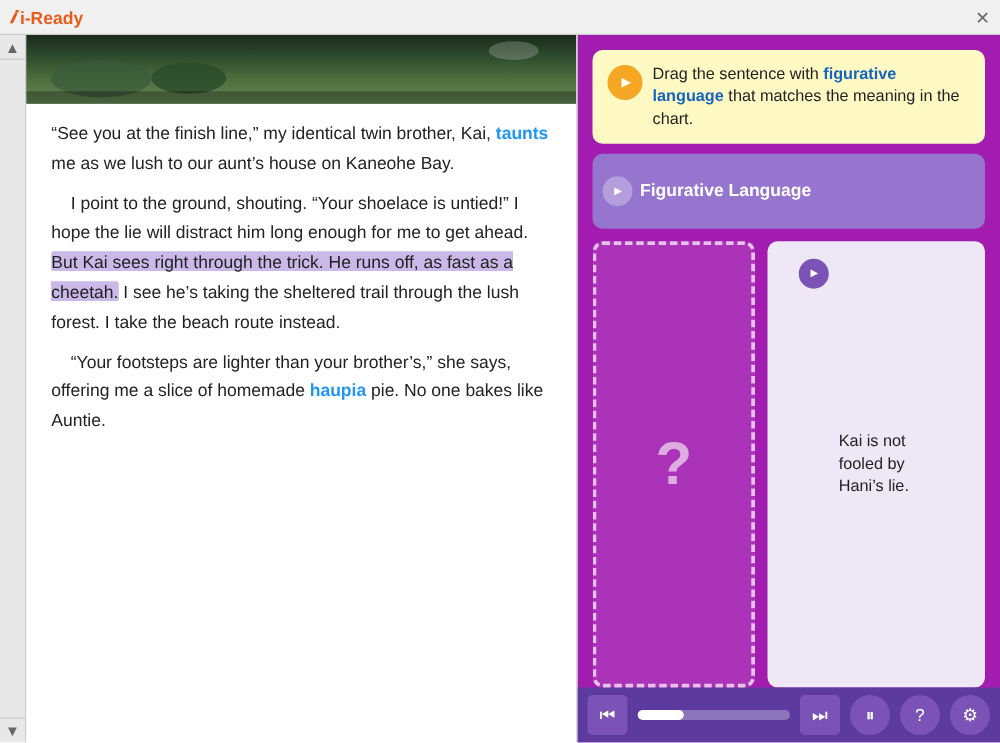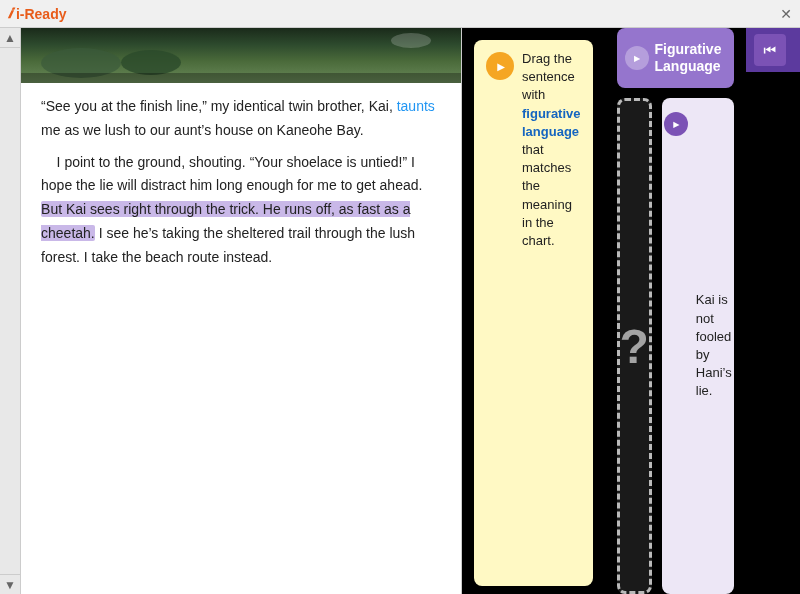--- a/index.html
+++ b/index.html
@@ -84,34 +84,34 @@
       color: #222;
       background: #fff;
     }
 
     #passage-content p {
       margin-bottom: 8px;
     }
 
     .highlight-teal {
       color: #2196F3;
-      font-weight: normal;
+      font-weight: bold;
     }
 
     .highlight-purple {
       background-color: #c9b8e8;
       border-radius: 2px;
     }
 
     
     #right-panel {
       width: 338px;
-      background: #000000;
-      display: flex;
-      flex-direction: row;
+      background: #a21caf;
+      display: flex;
+      flex-direction: column;
     }
 
     
     #instruction-box {
       background: #fff9c4;
       margin: 12px 12px 8px 12px;
       border-radius: 8px;
       padding: 10px 12px;
       display: flex;
       align-items: flex-start;
@@ -227,21 +227,21 @@
     }
 
     #meaning-card {
       flex: 1;
       background: #ede7f6;
       border-radius: 8px;
       min-height: 160px;
       display: flex;
       align-items: center;
       gap: 8px;
-      padding: 10px 2px;
+      padding: 10px 25px;
     }
 
     #meaning-card .speaker-icon {
       width: 24px;
       height: 24px;
       background: #7b52b5;
       border-radius: 50%;
       display: flex;
       align-items: center;
       justify-content: center;
@@ -378,20 +378,23 @@
         <div style="position:absolute;bottom:8px;left:100px;width:60px;height:25px;background:#2a4a2a;border-radius:50%;opacity:0.8;"></div>
         <div style="position:absolute;top:5px;right:30px;width:40px;height:15px;background:rgba(255,255,255,0.2);border-radius:50%;"></div>
       </div>
 
       <div id="passage-content">
         <p>
           <span>“See you at the finish line,” my identical twin brother, Kai, </span><span class="highlight-teal">taunts</span><span> me as we lush to our aunt’s house on Kaneohe Bay.</span>
         </p>
         <p>
           <span>&nbsp;&nbsp;&nbsp;&nbsp;I point to the ground, shouting. “Your shoelace is untied!” I hope the lie will distract him long enough for me to get ahead. </span><span class="highlight-purple">But Kai sees right through the trick. He runs off, as fast as a cheetah.</span><span> I see he’s taking the sheltered trail through the lush forest. I take the beach route instead.</span>
+        </p>
+        <p>
+          <span>&nbsp;&nbsp;&nbsp;&nbsp;“Your footsteps are lighter than your brother’s,” she says, offering me a slice of homemade </span><span class="highlight-teal">haupia</span><span> pie. No one bakes like Auntie.</span>
         </p>
       </div>
     </div>
   </div>
 
   <div id="right-panel">
 
     <div id="instruction-box">
       <div class="speaker-btn" title="Play audio"></div>
       <div id="instruction-text">

